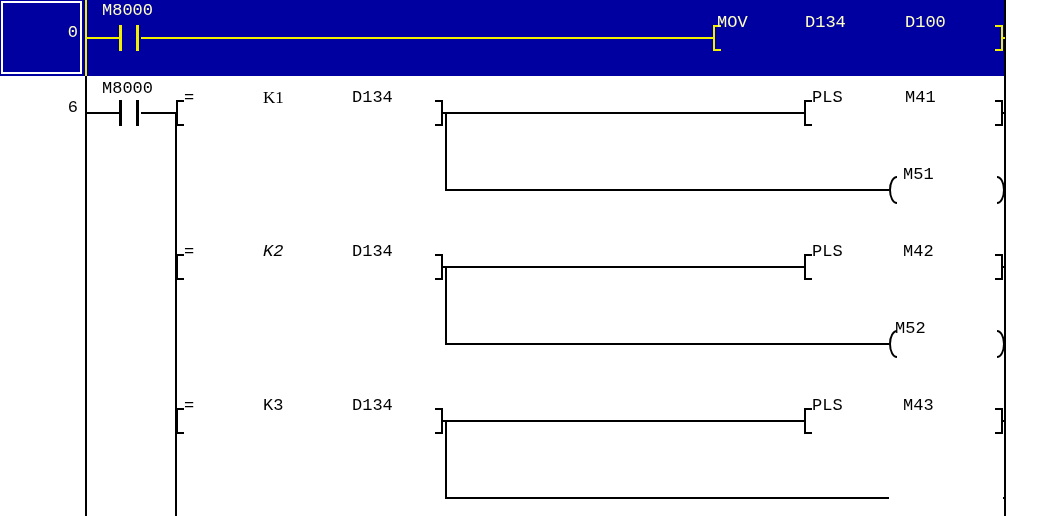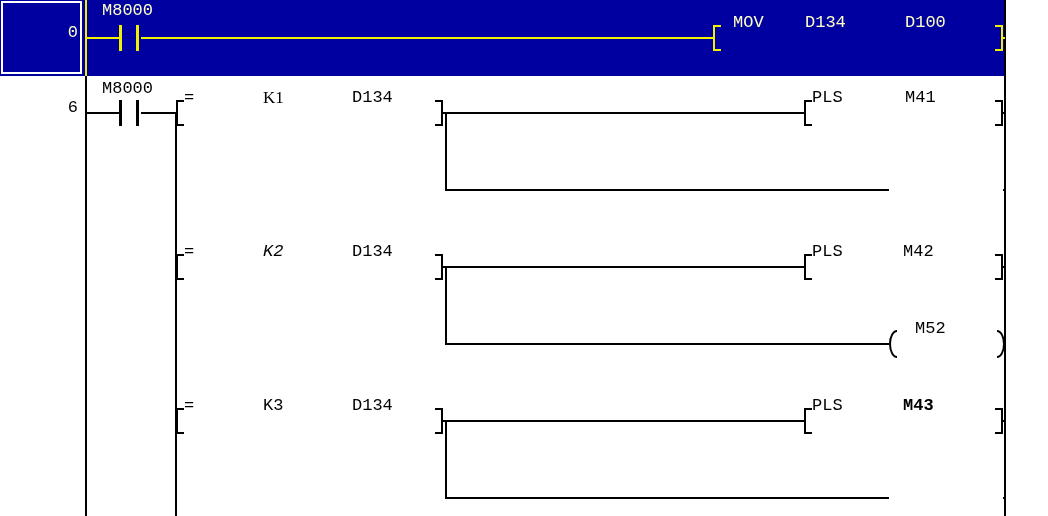--- a/index.html
+++ b/index.html
@@ -65,21 +65,21 @@
 
   <div class="wire sel" style="left:87px;top:37px;width:32px;"></div>
   <div class="contact sel" style="left:119px;top:25px;">
     <div class="bar b1"></div>
     <div class="bar b2"></div>
   </div>
   <div class="wire sel" style="left:141px;top:37px;width:572px;"></div>
 
   <div class="instr sel" style="left:713px;top:25px;width:290px;">
     <div class="br br-open"></div>
-    <div class="t sel" style="left:20px;">MOV</div>
+    <div class="t sel" style="left:4px;">MOV</div>
     <div class="t sel" style="left:92px;">D134</div>
     <div class="t sel" style="left:192px;">D100</div>
     <div class="br br-close"></div>
   </div>
   <div class="wire sel" style="left:1003px;top:37px;width:2px;"></div>
 
   <div class="stepnum" style="top:98px;">6</div>
   <div class="t" style="left:102px;top:79px;">M8000</div>
 
   <div class="wire" style="left:87px;top:112px;width:32px;"></div>
@@ -103,20 +103,25 @@
 
   <div class="instr" style="left:804px;top:100px;width:199px;">
     <div class="br br-open"></div>
     <div class="t" style="left:8px;">PLS</div>
     <div class="t" style="left:101px;">M41</div>
     <div class="br br-close"></div>
   </div>
   <div class="wire" style="left:1003px;top:112px;width:2px;"></div>
 
   <div class="wire" style="left:447px;top:189px;width:442px;"></div>
+  <div class="coil" style="left:889px;top:176px;width:116px;">
+    <div class="paren open"></div>
+    <div class="t" style="left:14px;">M51</div>
+    <div class="paren close"></div>
+  </div>
   <div class="wire" style="left:1003px;top:189px;width:2px;"></div>
 
   <div class="instr" style="left:176px;top:254px;width:267px;">
     <div class="br br-open"></div>
     <div class="t" style="left:8px;">=</div>
     <div class="t" style="left:87px;font-style:italic;">K2</div>
     <div class="t" style="left:176px;">D134</div>
     <div class="br br-close"></div>
   </div>
   <div class="wire" style="left:443px;top:266px;width:361px;"></div>
@@ -126,39 +131,39 @@
     <div class="br br-open"></div>
     <div class="t" style="left:8px;">PLS</div>
     <div class="t" style="left:99px;">M42</div>
     <div class="br br-close"></div>
   </div>
   <div class="wire" style="left:1003px;top:266px;width:2px;"></div>
 
   <div class="wire" style="left:447px;top:343px;width:442px;"></div>
   <div class="coil" style="left:889px;top:330px;width:116px;">
     <div class="paren open"></div>
-    <div class="t" style="left:26px;text-align:right;">M52</div>
+    <div class="t" style="left:6px;text-align:right;">M52</div>
     <div class="paren close"></div>
   </div>
   <div class="wire" style="left:1003px;top:343px;width:2px;"></div>
 
   <div class="instr" style="left:176px;top:408px;width:267px;">
     <div class="br br-open"></div>
     <div class="t" style="left:8px;">=</div>
     <div class="t" style="left:87px;">K3</div>
     <div class="t" style="left:176px;">D134</div>
     <div class="br br-close"></div>
   </div>
   <div class="wire" style="left:443px;top:420px;width:361px;"></div>
   <div class="vwire" style="left:445px;top:420px;height:79px;"></div>
 
   <div class="instr" style="left:804px;top:408px;width:199px;">
     <div class="br br-open"></div>
     <div class="t" style="left:8px;">PLS</div>
-    <div class="t" style="left:99px;font-weight:bold;">M43</div>
+    <div class="t" style="left:99px;">M43</div>
     <div class="br br-close"></div>
   </div>
   <div class="wire" style="left:1003px;top:420px;width:2px;"></div>
 
   <div class="wire" style="left:447px;top:497px;width:442px;"></div>
   <div class="wire" style="left:1003px;top:497px;width:2px;"></div>
 
 </div>
 
 </body></html>

